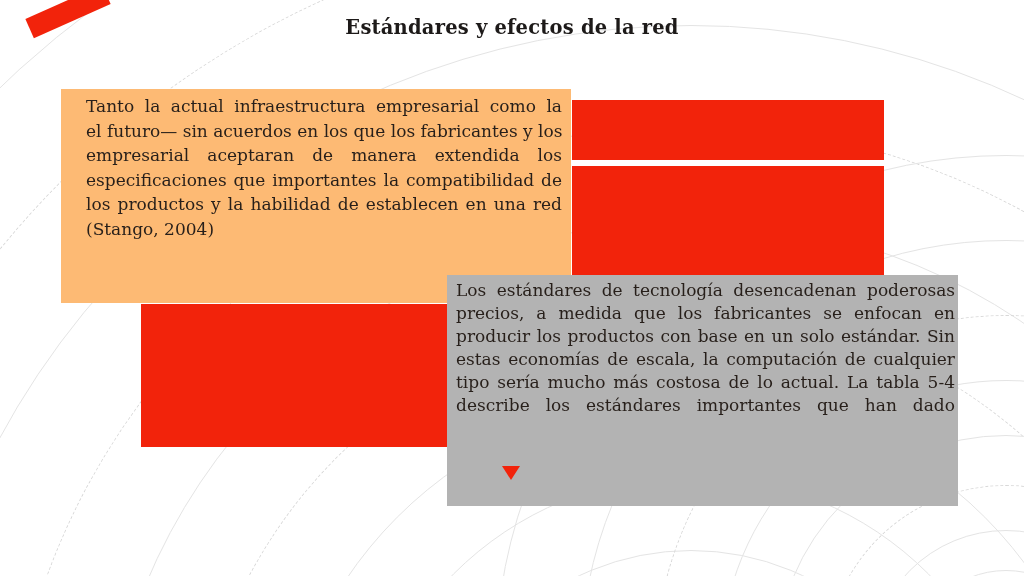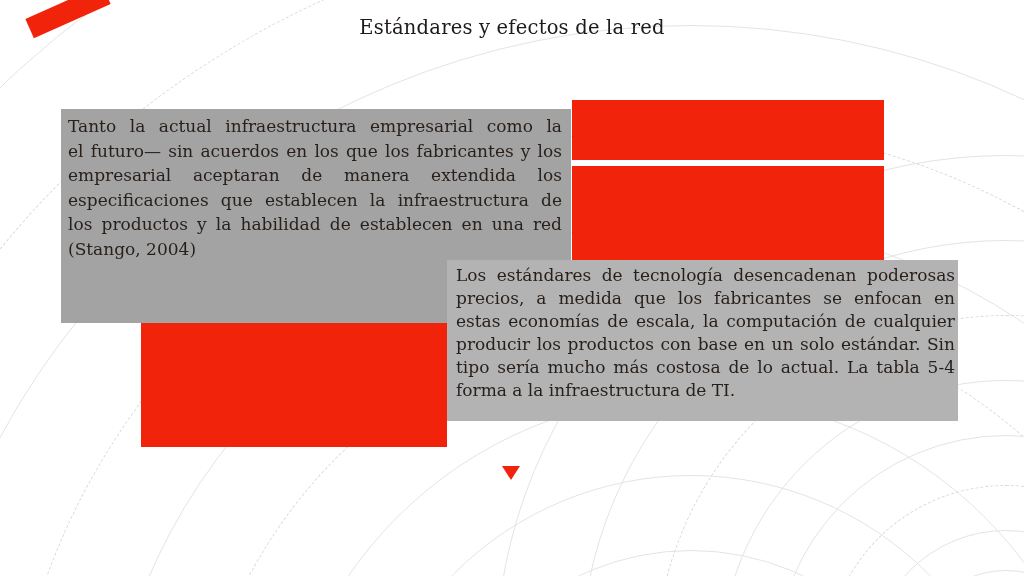--- a/index.html
+++ b/index.html
@@ -13,35 +13,35 @@
   .arc.dash{border:1px dashed #d8d8d8;}
 
   
   .corner-slash{
     position:absolute;left:26px;top:1px;width:84px;height:21px;
     background:#f2230b;transform:rotate(-24deg);
   }
 
   .slide-title{
     position:absolute;left:0;top:16px;width:100%;text-align:center;
-    font-size:19.5px;color:#1d1a19;letter-spacing:.2px;
+    font-size:19.5px;color:#1d1a19;letter-spacing:.2px;font-weight:bold;
   }
 
   .red-block{position:absolute;background:#f2230b;}
   .red-top-right{left:572px;top:100px;width:312px;height:60px;}
   .red-mid-right{left:572px;top:166px;width:312px;height:120px;}
   .red-bottom-left{left:141px;top:304px;width:306px;height:143px;}
 
   .textbox{position:absolute;box-sizing:border-box;color:#271f1a;font-size:17px;}
   .orange-box{
-    left:61px;top:89px;width:510px;height:214px;background:#a3a3a3;
-    padding:5px 9px 0 7px;line-height:24.5px;z-index:3;margin-top:20px;
+    left:61px;top:89px;width:510px;height:214px;background:#fdba74;
+    padding:5px 9px 0 25px;line-height:24.5px;z-index:3;
   }
   .gray-box{
-    left:447px;top:260px;width:511px;height:161px;background:#b3b3b3;
+    left:447px;top:275px;width:511px;height:231px;background:#b3b3b3;
     padding:4px 3px 0 9px;line-height:23px;z-index:4;
   }
   .tline{text-align:justify;text-align-last:justify;white-space:nowrap;overflow:hidden;}
   .tline.last{text-align-last:left;}
 
   .down-arrow{
     position:absolute;left:502px;top:466px;width:0;height:0;z-index:4;
     border-left:9px solid transparent;border-right:9px solid transparent;
     border-top:14px solid #f2230b;
   }
@@ -77,29 +77,29 @@
   <div class="slide-title">Estándares y efectos de la red</div>
 
   <div class="red-block red-top-right"></div>
   <div class="red-block red-mid-right"></div>
   <div class="red-block red-bottom-left"></div>
 
   <div class="textbox orange-box">
     <div class="tline">Tanto la actual infraestructura empresarial como la</div>
     <div class="tline">el futuro— sin acuerdos en los que los fabricantes y los</div>
     <div class="tline">empresarial aceptaran de manera extendida los</div>
-    <div class="tline">especificaciones que establecen la infraestructura de</div>
+    <div class="tline">especificaciones que importantes la compatibilidad de</div>
     <div class="tline">los productos y la habilidad de establecen en una red</div>
     <div class="tline last">(Stango, 2004)</div>
   </div>
 
   <div class="textbox gray-box">
     <div class="tline">Los estándares de tecnología desencadenan poderosas</div>
     <div class="tline">precios, a medida que los fabricantes se enfocan en</div>
+    <div class="tline">producir los productos con base en un solo estándar. Sin</div>
     <div class="tline">estas economías de escala, la computación de cualquier</div>
-    <div class="tline">producir los productos con base en un solo estándar. Sin</div>
     <div class="tline">tipo sería mucho más costosa de lo actual. La tabla 5-4</div>
-    <div class="tline last">forma a la infraestructura de TI.</div>
+    <div class="tline">describe los estándares importantes que han dado</div>
   </div>
 
   <div class="down-arrow"></div>
 
 </div>
 
 </body></html>

